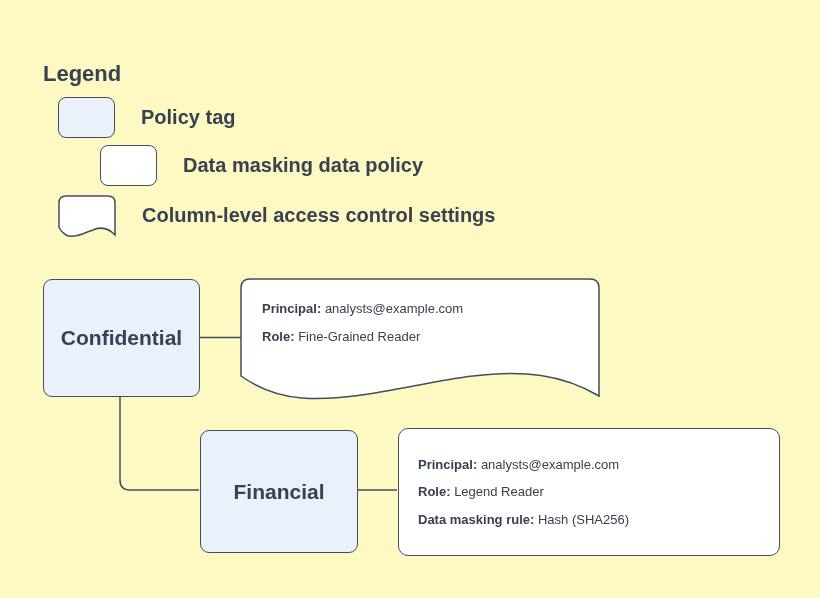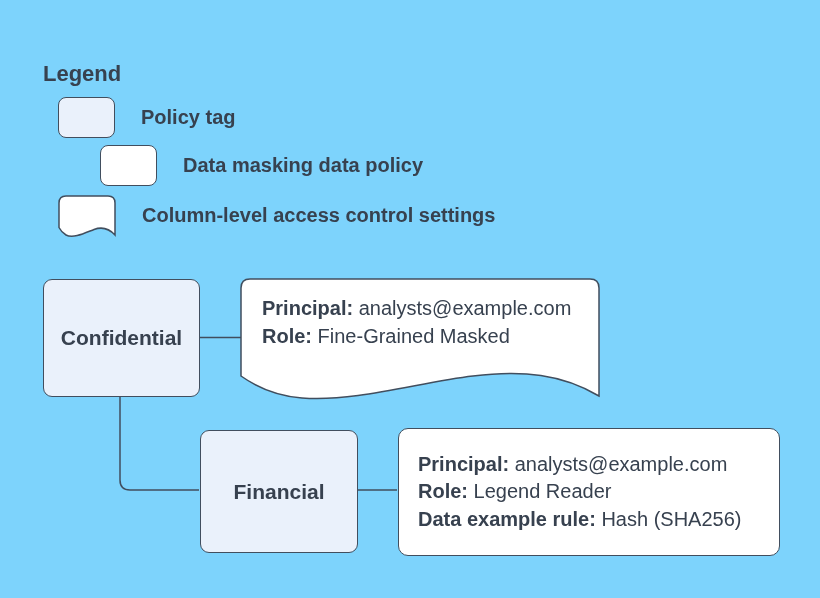--- a/index.html
+++ b/index.html
@@ -1,17 +1,17 @@
 <!DOCTYPE html>
 <html><head>
 <meta charset="utf-8">
 <style>
   html,body{margin:0;padding:0;background:#ffffff;}
   .canvas{
-    position:relative;width:820px;height:598px;background:#7dd3fc;
+    position:relative;width:820px;height:598px;background:#fef9c3;
     font-family:"Liberation Sans",sans-serif;color:#37414f;overflow:hidden;
   }
   .overlay{position:absolute;left:0;top:0;width:820px;height:598px;pointer-events:none;}
 
   
   .legend-title{position:absolute;left:43px;top:61px;font-size:22px;font-weight:bold;margin:0;white-space:nowrap;}
   .legend-row{position:absolute;left:58px;display:flex;align-items:center;}
   .legend-row.r1{top:97px;}
   .legend-row.r2{top:145px;padding-left:42px;}
   .legend-row.r3{top:195px;}
@@ -25,21 +25,21 @@
   
   .node{
     position:absolute;background:#eaf1fb;border:1.5px solid #414e5e;border-radius:9px;
     display:flex;align-items:center;justify-content:center;
     font-weight:bold;font-size:21px;box-sizing:border-box;white-space:nowrap;
   }
   .node-confidential{left:43px;top:279px;width:157px;height:118px;}
   .node-financial{left:200px;top:430px;width:158px;height:123px;}
 
   
-  .body-text{font-size:20px;line-height:27.5px;white-space:nowrap;}
+  .body-text{font-size:13px;line-height:27.5px;white-space:nowrap;}
   .b{font-weight:bold;}
   .doc-text{position:absolute;left:262px;top:295px;}
   .policy-box{
     position:absolute;left:398px;top:428px;width:382px;height:128px;
     background:#ffffff;border:1.5px solid #414e5e;border-radius:10px;box-sizing:border-box;
     display:flex;align-items:center;
   }
   .policy-box .body-text{padding-left:19px;}
 </style>
 </head>
@@ -82,24 +82,24 @@
   <div class="node node-confidential">
     <span>Confidential</span>
   </div>
 
   <div class="node node-financial">
     <span>Financial</span>
   </div>
 
   <div class="doc-text body-text">
     <div><span class="b">Principal:</span> <span>analysts@example.com</span></div>
-    <div><span class="b">Role:</span> <span>Fine-Grained Masked</span></div>
+    <div><span class="b">Role:</span> <span>Fine-Grained Reader</span></div>
   </div>
 
   <div class="policy-box">
     <div class="body-text">
       <div><span class="b">Principal:</span> <span>analysts@example.com</span></div>
       <div><span class="b">Role:</span> <span>Legend Reader</span></div>
-      <div><span class="b">Data example rule:</span> <span>Hash (SHA256)</span></div>
+      <div><span class="b">Data masking rule:</span> <span>Hash (SHA256)</span></div>
     </div>
   </div>
 
 </div>
 
 </body></html>

